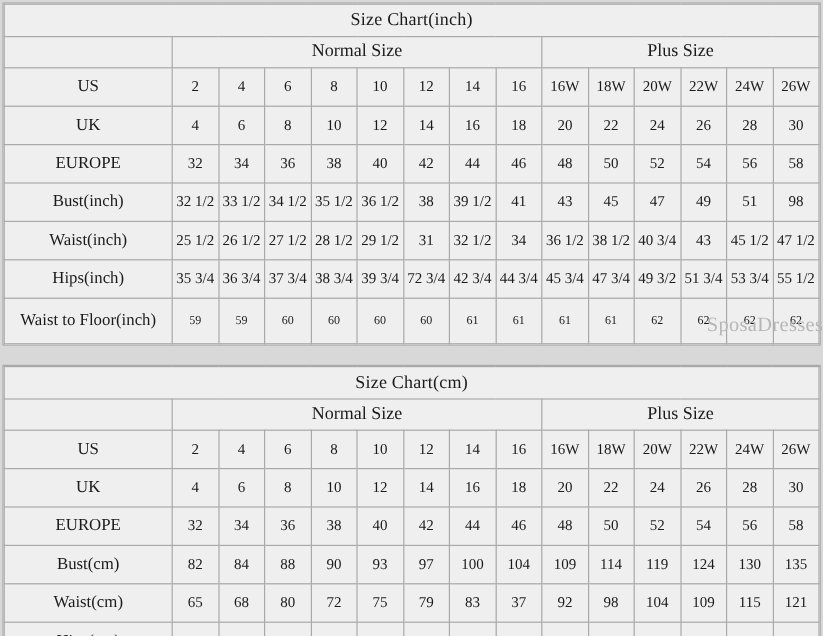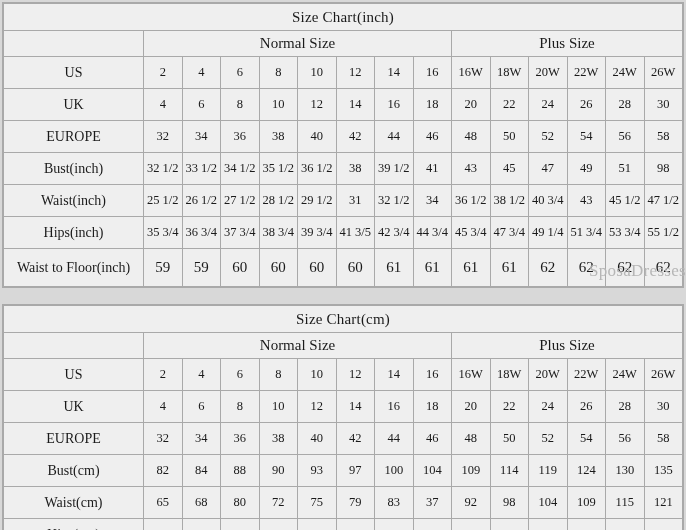--- a/index.html
+++ b/index.html
@@ -62,21 +62,21 @@
   .rowlabel-tall {
     font-size: 14px;
     height: 33px;
     padding: 2px 4px;
   }
   .val {
     font-size: 12.5px;
     height: 27px;
   }
   .val-tall {
-    font-size: 15px;
+    font-size: 10px;
     height: 33px;
   }
   .col-label { width: 140px; }
   .watermark {
     position: absolute;
     left: 0;
     right: 0;
     top: 259px;
     text-align: right;
     font-family: "Liberation Serif", serif;
@@ -200,26 +200,26 @@
           <td class="val">47 1/2</td>
         </tr>
 
         <tr>
           <td class="rowlabel">Hips(inch)</td>
           <td class="val">35 3/4</td>
           <td class="val">36 3/4</td>
           <td class="val">37 3/4</td>
           <td class="val">38 3/4</td>
           <td class="val">39 3/4</td>
-          <td class="val">41 3/5</td>
+          <td class="val">72 3/4</td>
           <td class="val">42 3/4</td>
           <td class="val">44 3/4</td>
           <td class="val">45 3/4</td>
           <td class="val">47 3/4</td>
-          <td class="val">49 1/4</td>
+          <td class="val">49 3/2</td>
           <td class="val">51 3/4</td>
           <td class="val">53 3/4</td>
           <td class="val">55 1/2</td>
         </tr>
 
         <tr>
           <td class="rowlabel-tall">Waist to Floor(inch)</td>
           <td class="val-tall">59</td>
           <td class="val-tall">59</td>
           <td class="val-tall">60</td>

